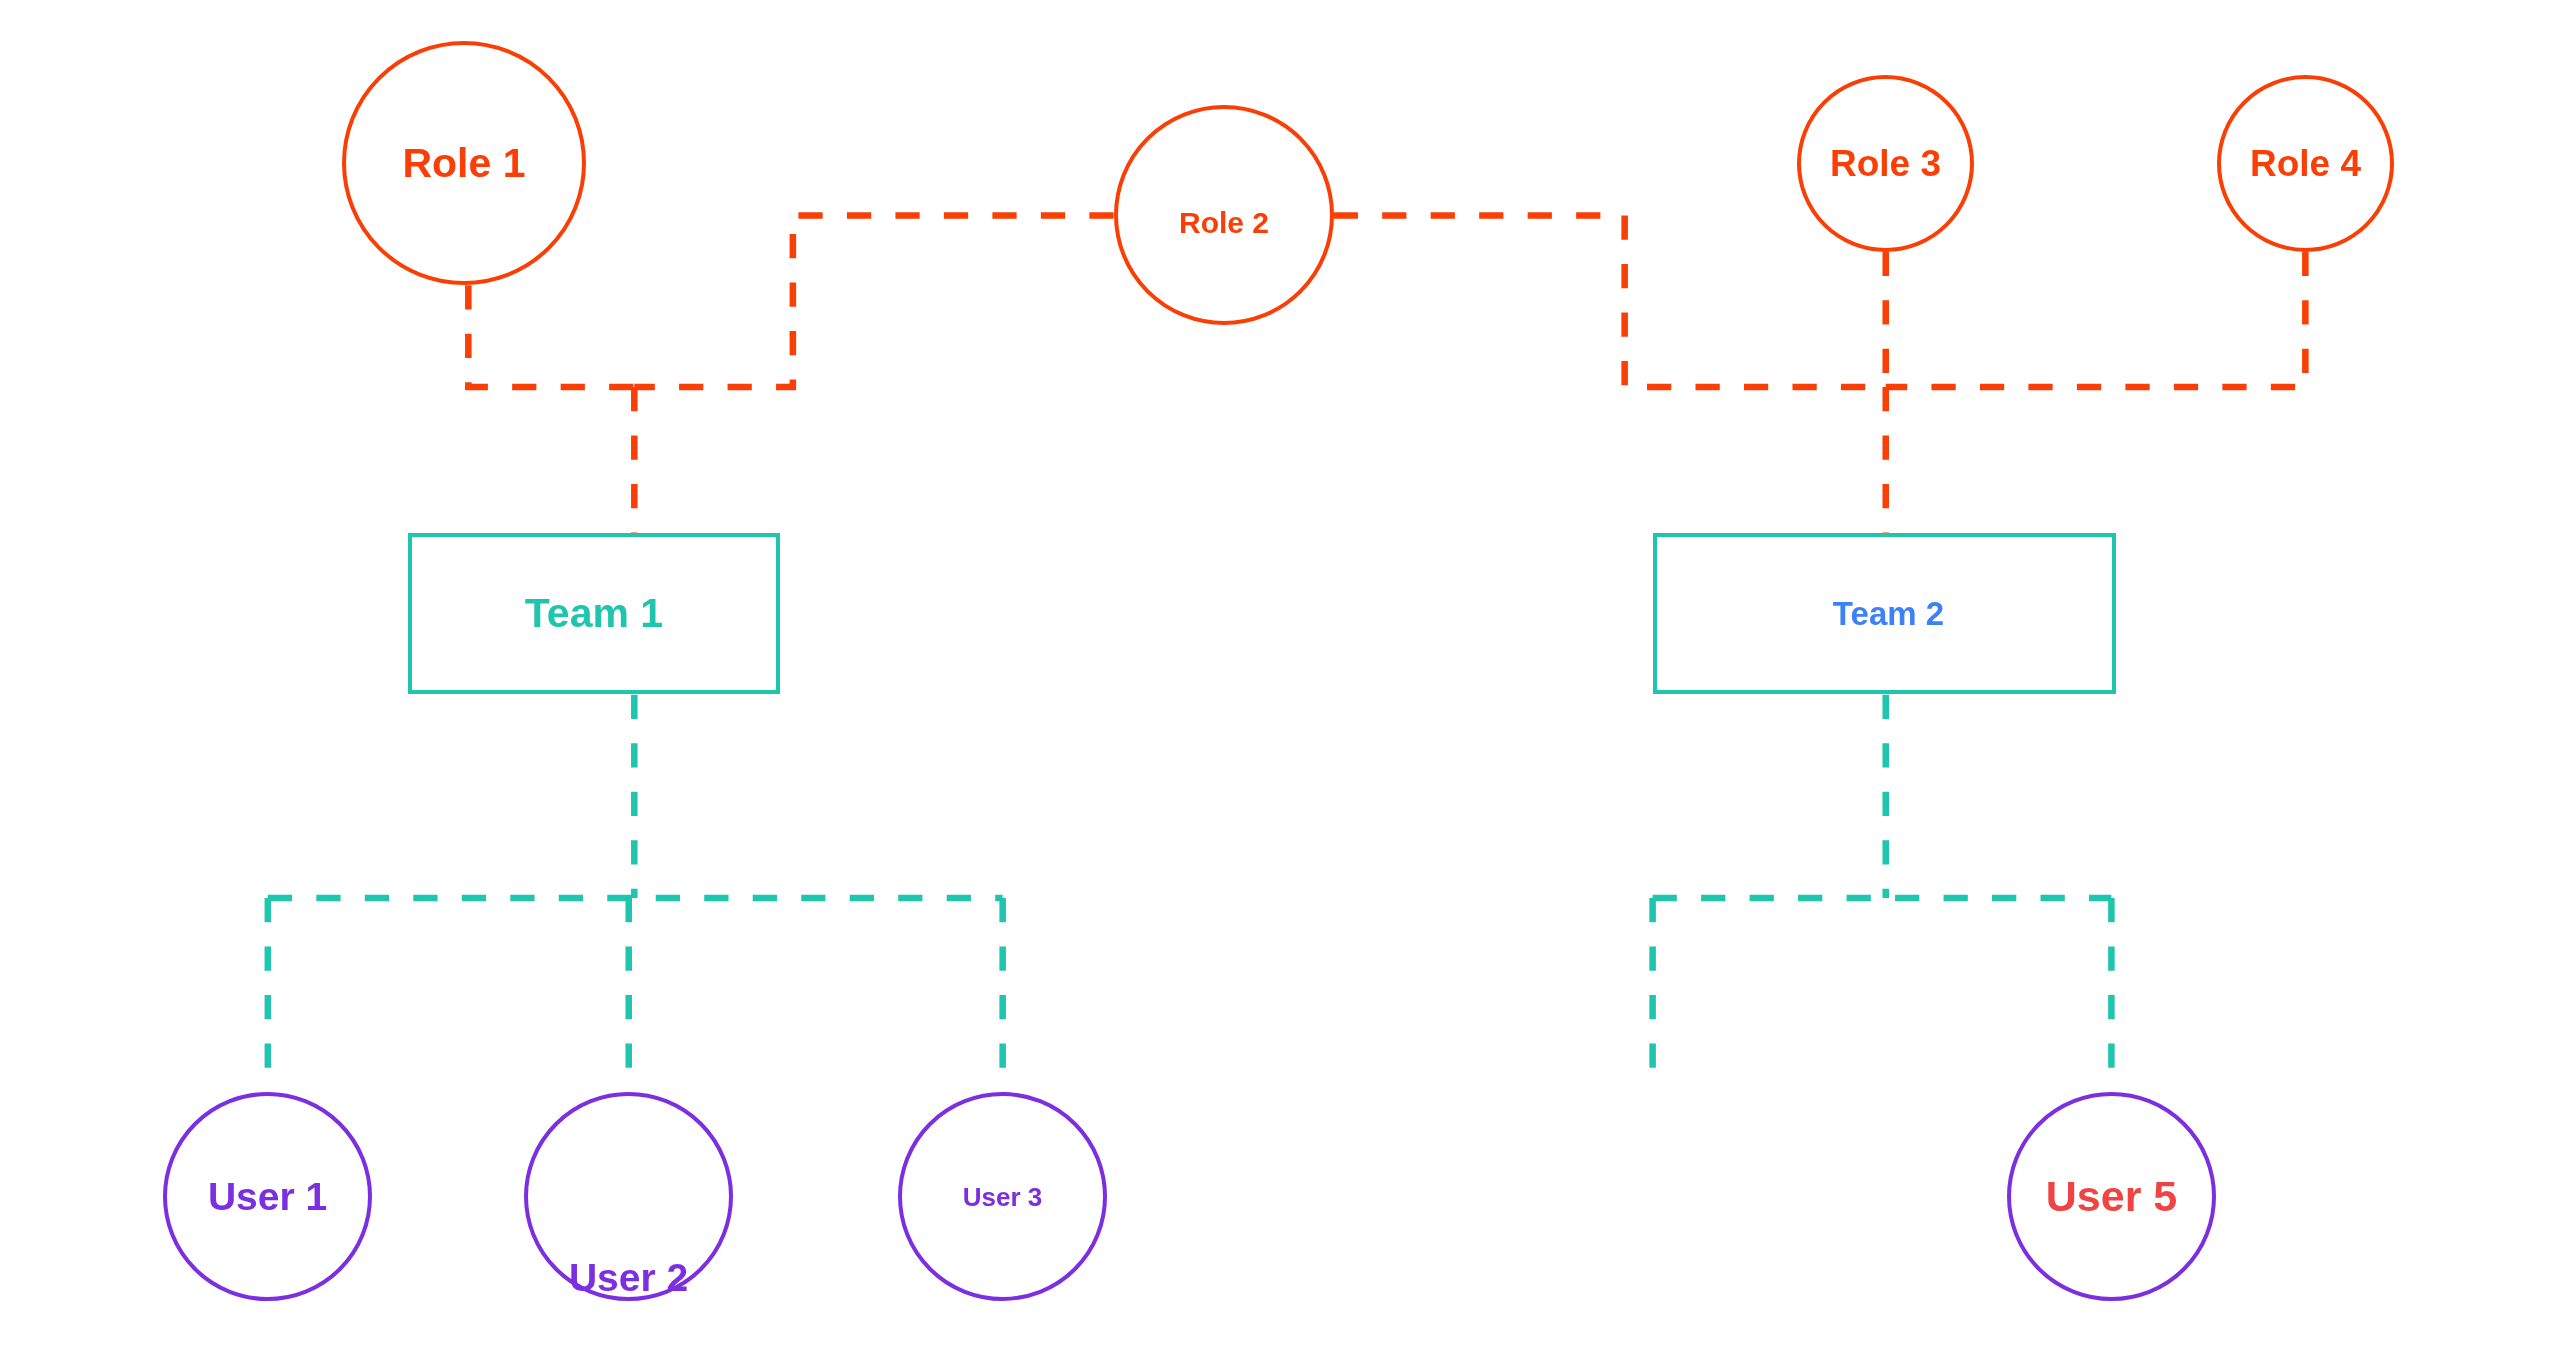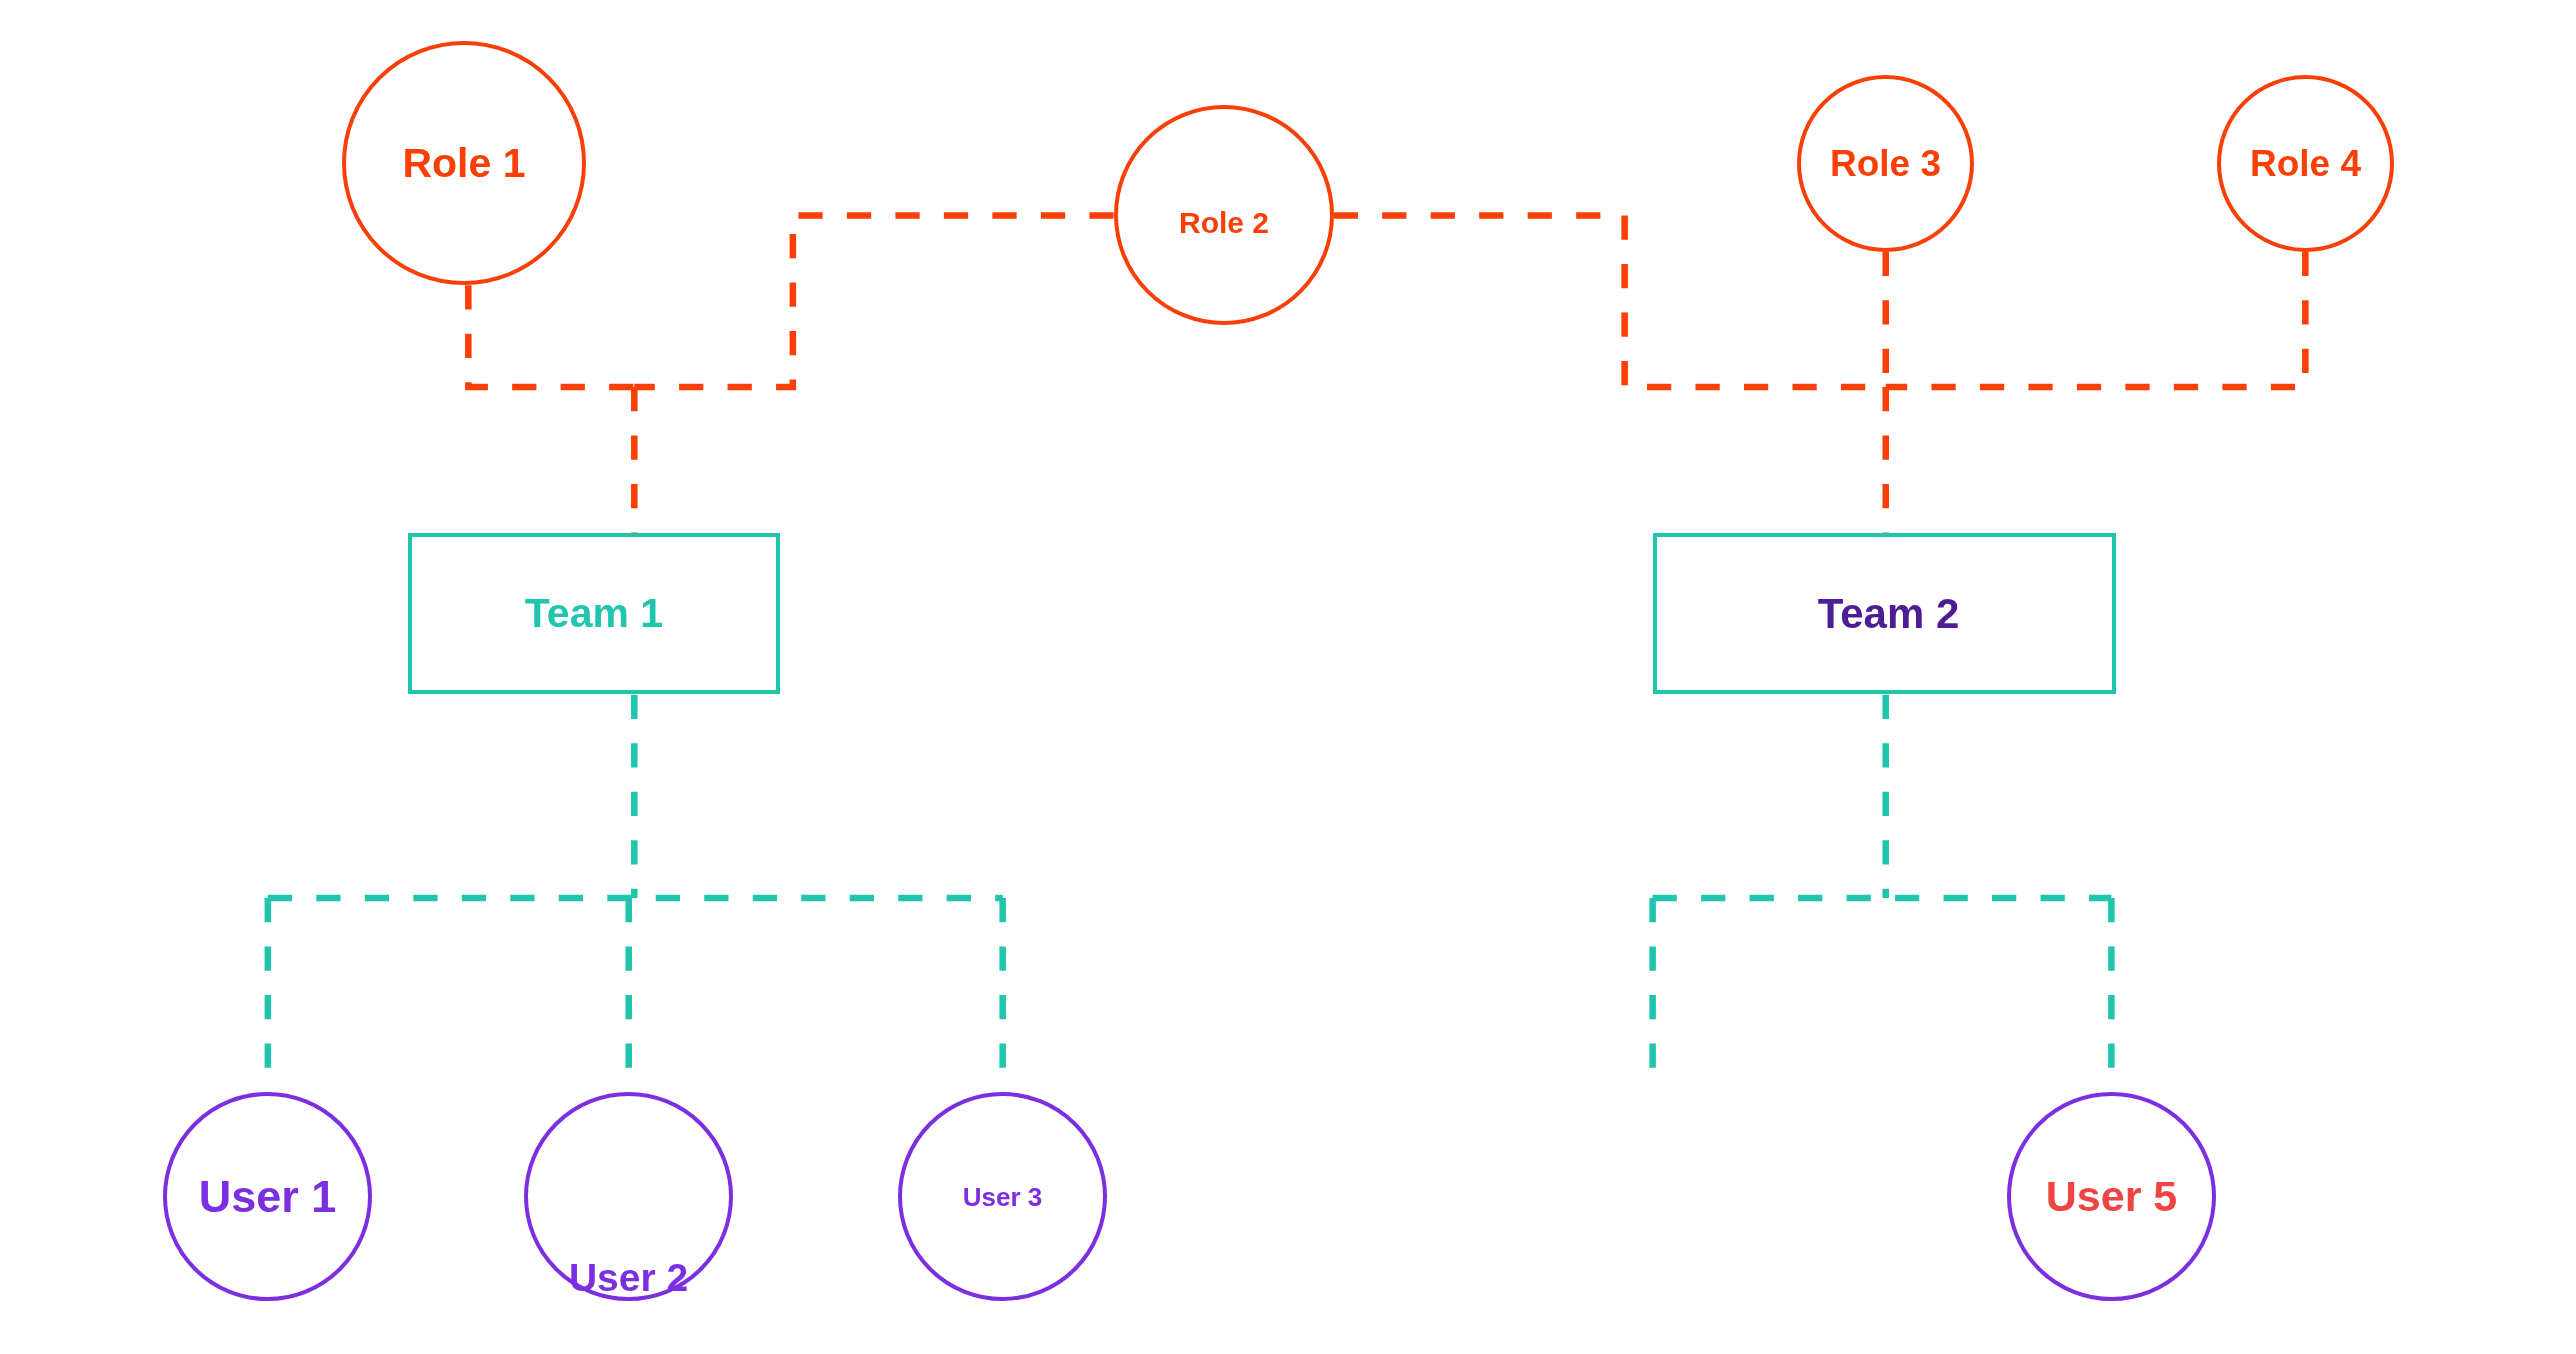--- a/index.html
+++ b/index.html
@@ -104,25 +104,25 @@
 
   <div class="node role-node" style="left:2217px; top:75px; width:177px; height:177px; border:4.7px solid #F93F06;">
     <span class="node-label" style="color:#F93F06; font-size:37px;">Role 4</span>
   </div>
 
   <div class="node team-node" style="left:408px; top:533px; width:372px; height:161px; border:4.7px solid #1FC5AC;">
     <span class="node-label" style="color:#1FC5AC; font-size:41px;">Team 1</span>
   </div>
 
   <div class="node team-node" style="left:1653px; top:533px; width:463px; height:161px; border:4.7px solid #1FC5AC;">
-    <span class="node-label" style="color:#4c1d95; font-size:42px;margin-left:8px;">Team 2</span>
+    <span class="node-label" style="color:#3b82f6; font-size:33px;margin-left:8px;">Team 2</span>
   </div>
 
   <div class="node user-node" style="left:163px; top:1092px; width:209px; height:209px; border:4.7px solid #7C2FE0;">
-    <span class="node-label" style="color:#7C2FE0; font-size:45px;">User 1</span>
+    <span class="node-label" style="color:#7C2FE0; font-size:39px;">User 1</span>
   </div>
 
   <div class="node user-node" style="left:524px; top:1092px; width:209px; height:209px; border:4.7px solid #7C2FE0;align-items:flex-end;">
     <span class="node-label" style="color:#7C2FE0; font-size:39px;">User 2</span>
   </div>
 
   <div class="node user-node" style="left:898px; top:1092px; width:209px; height:209px; border:4.7px solid #7C2FE0;">
     <span class="node-label" style="color:#7C2FE0; font-size:26px;">User 3</span>
   </div>
 

